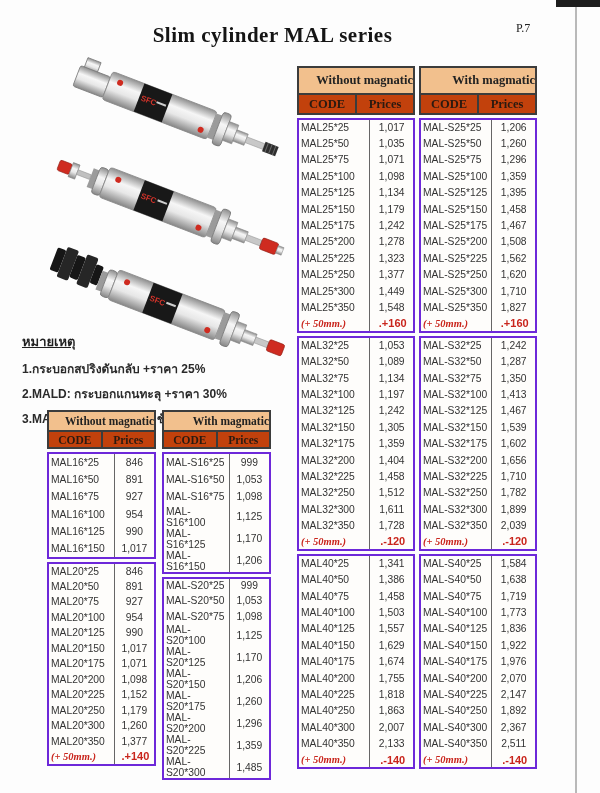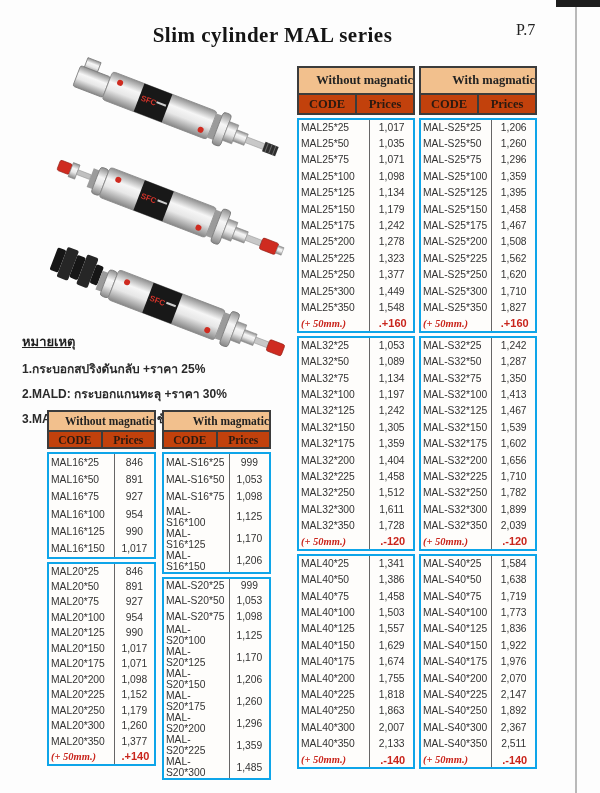--- a/index.html
+++ b/index.html
@@ -6,21 +6,21 @@
   html,body { width:600px; height:793px; }
   body { font-family:"Liberation Sans", sans-serif; background:#ffffff; position:relative; overflow:hidden; }
   .page { position:absolute; inset:0; background:#fdfdfd; }
 
   
   .scan-top { position:absolute; top:0; left:556px; width:44px; height:7px; background:#1d1d1d; }
   .scan-line { position:absolute; top:7px; left:575px; width:2px; height:786px; background:#b9b9b9; }
 
   .title { position:absolute; top:23px; left:0; width:545px; text-align:center;
            font-family:"Liberation Serif", serif; font-weight:bold; font-size:21px; color:#151515; letter-spacing:.5px; }
-  .pageno { position:absolute; top:21px; left:516px; font-family:"Liberation Serif", serif; font-size:16px; color:#222; }
+  .pageno { position:absolute; top:21px; left:516px; font-family:"Liberation Serif", serif; font-size:12px; color:#222; }
 
   
   .photo { position:absolute; }
   #photo1 { left:66px; top:44px; }
   #photo2 { left:56px; top:140px; }
   #photo3 { left:48px; top:236px; }
 
   
   .notes { position:absolute; left:22px; top:331px; width:262px; }
   .notes-head { font-weight:bold; text-decoration:underline; font-size:13px; color:#1f1f1f; margin-bottom:7px; }
@@ -38,21 +38,21 @@
 
   .head-tbl th { border:2px solid #3c3c3c; background:#f2c08d; font-family:"Liberation Serif", serif;
                  font-weight:bold; color:#222; text-align:right; }
   .head-tbl .subhead { border:2px solid #3c3c3c; background:#c2410c; font-family:"Liberation Serif", serif;
                  font-weight:bold; color:#2b1a10; text-align:center; }
   #col-right .head-tbl th { height:27px; font-size:12.5px; }
   #col-right .head-tbl .subhead { height:20px; font-size:12.5px; }
   #col-left  .head-tbl th { height:20px; font-size:11.5px; }
   #col-left  .head-tbl .subhead { height:17px; font-size:11.5px; }
 
-  .data-tbl { border:2px solid #0ea5e9; margin-top:3px; }
+  .data-tbl { border:2px solid #6d28d9; margin-top:3px; }
   .data-tbl td { font-size:10.3px; color:#333; vertical-align:middle; }
   .data-tbl td.code-cell  { padding-left:2px; width:62%; }
   .data-tbl td.price-cell { border-left:1px solid #666; text-align:center; width:38%; }
   .rh164 td { height:16.4px; }
   .rh175 td { height:17.5px; }
   .rh155 td { height:15.5px; }
   tr.red-row td { color:#c9251c; }
   tr.red-row td.code-cell { font-family:"Liberation Serif", serif; font-style:italic; font-weight:bold; font-size:10.5px; }
   tr.red-row td.price-cell { font-weight:bold; font-size:11px; text-align:center; padding-left:2px; }
 </style>

